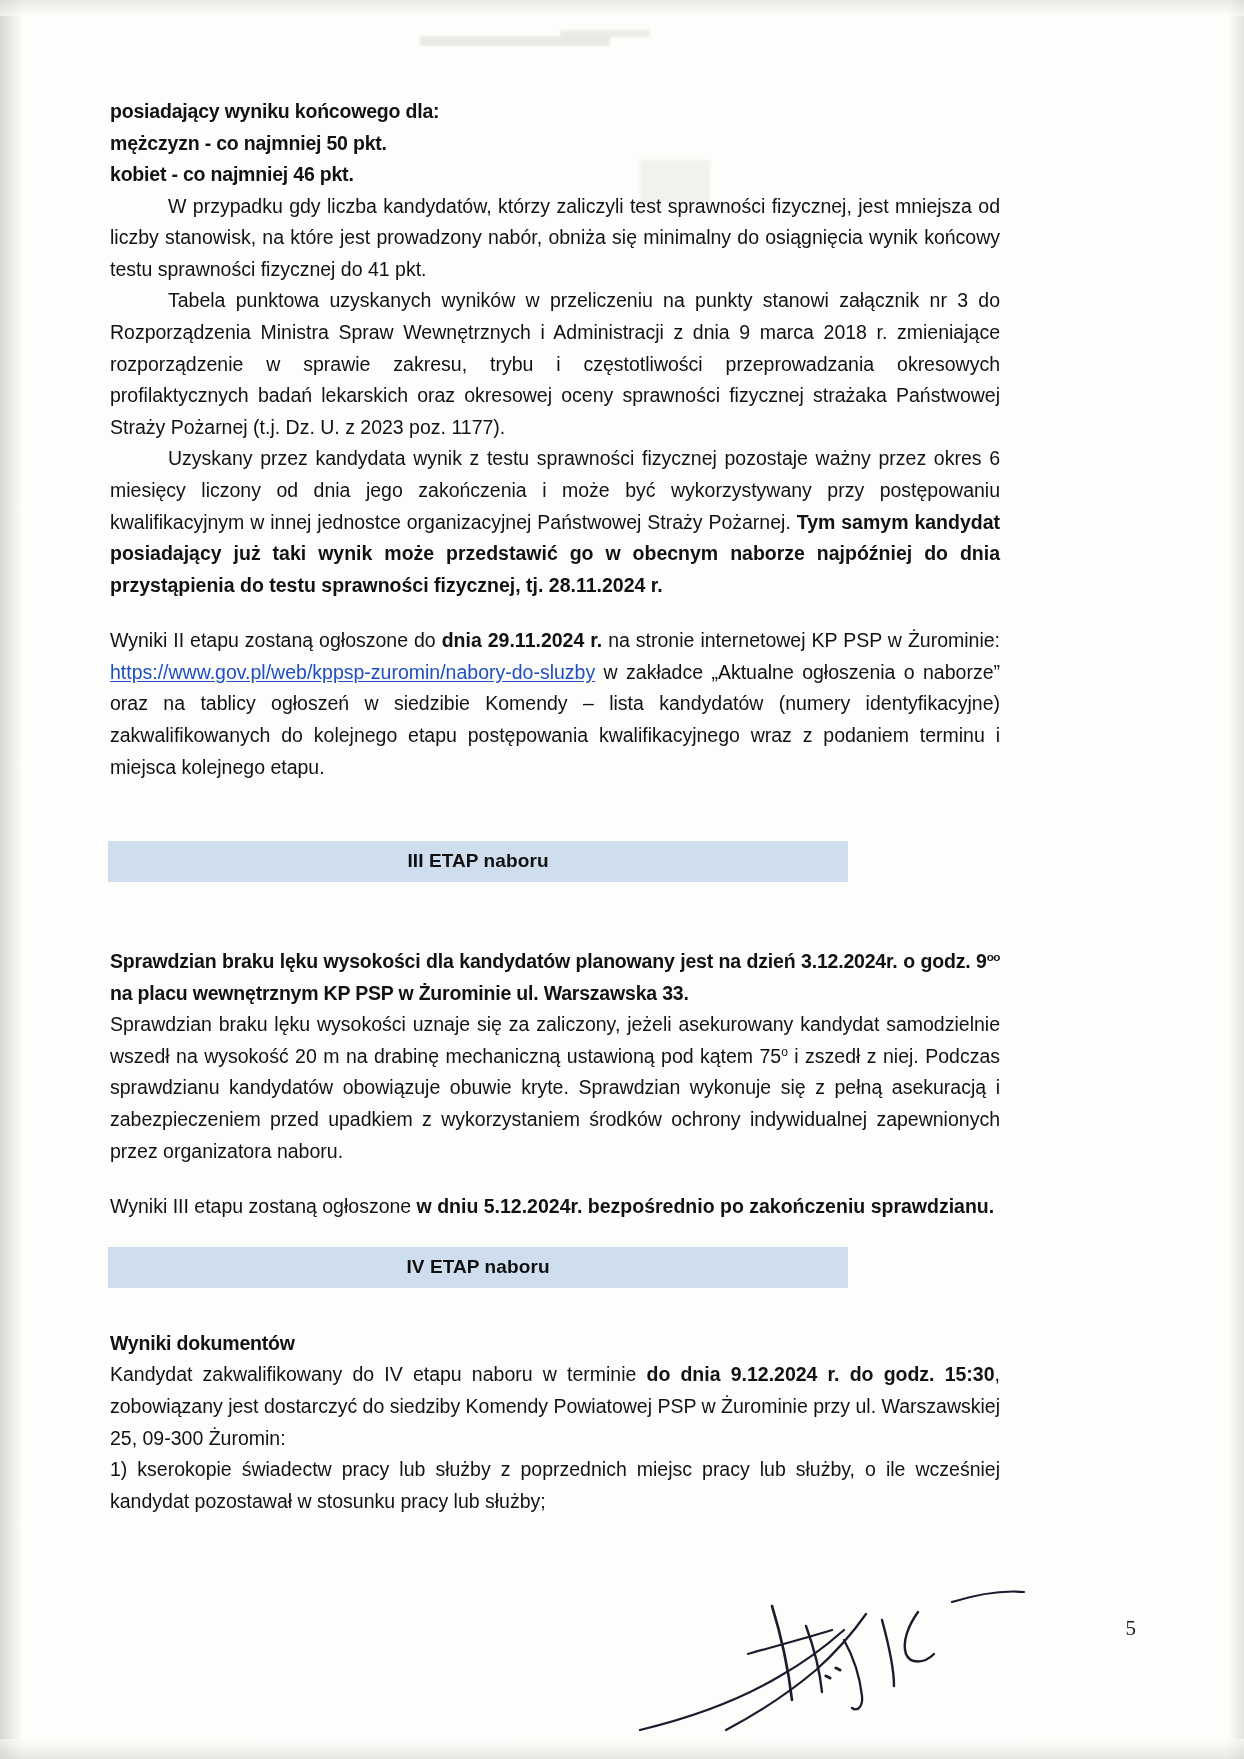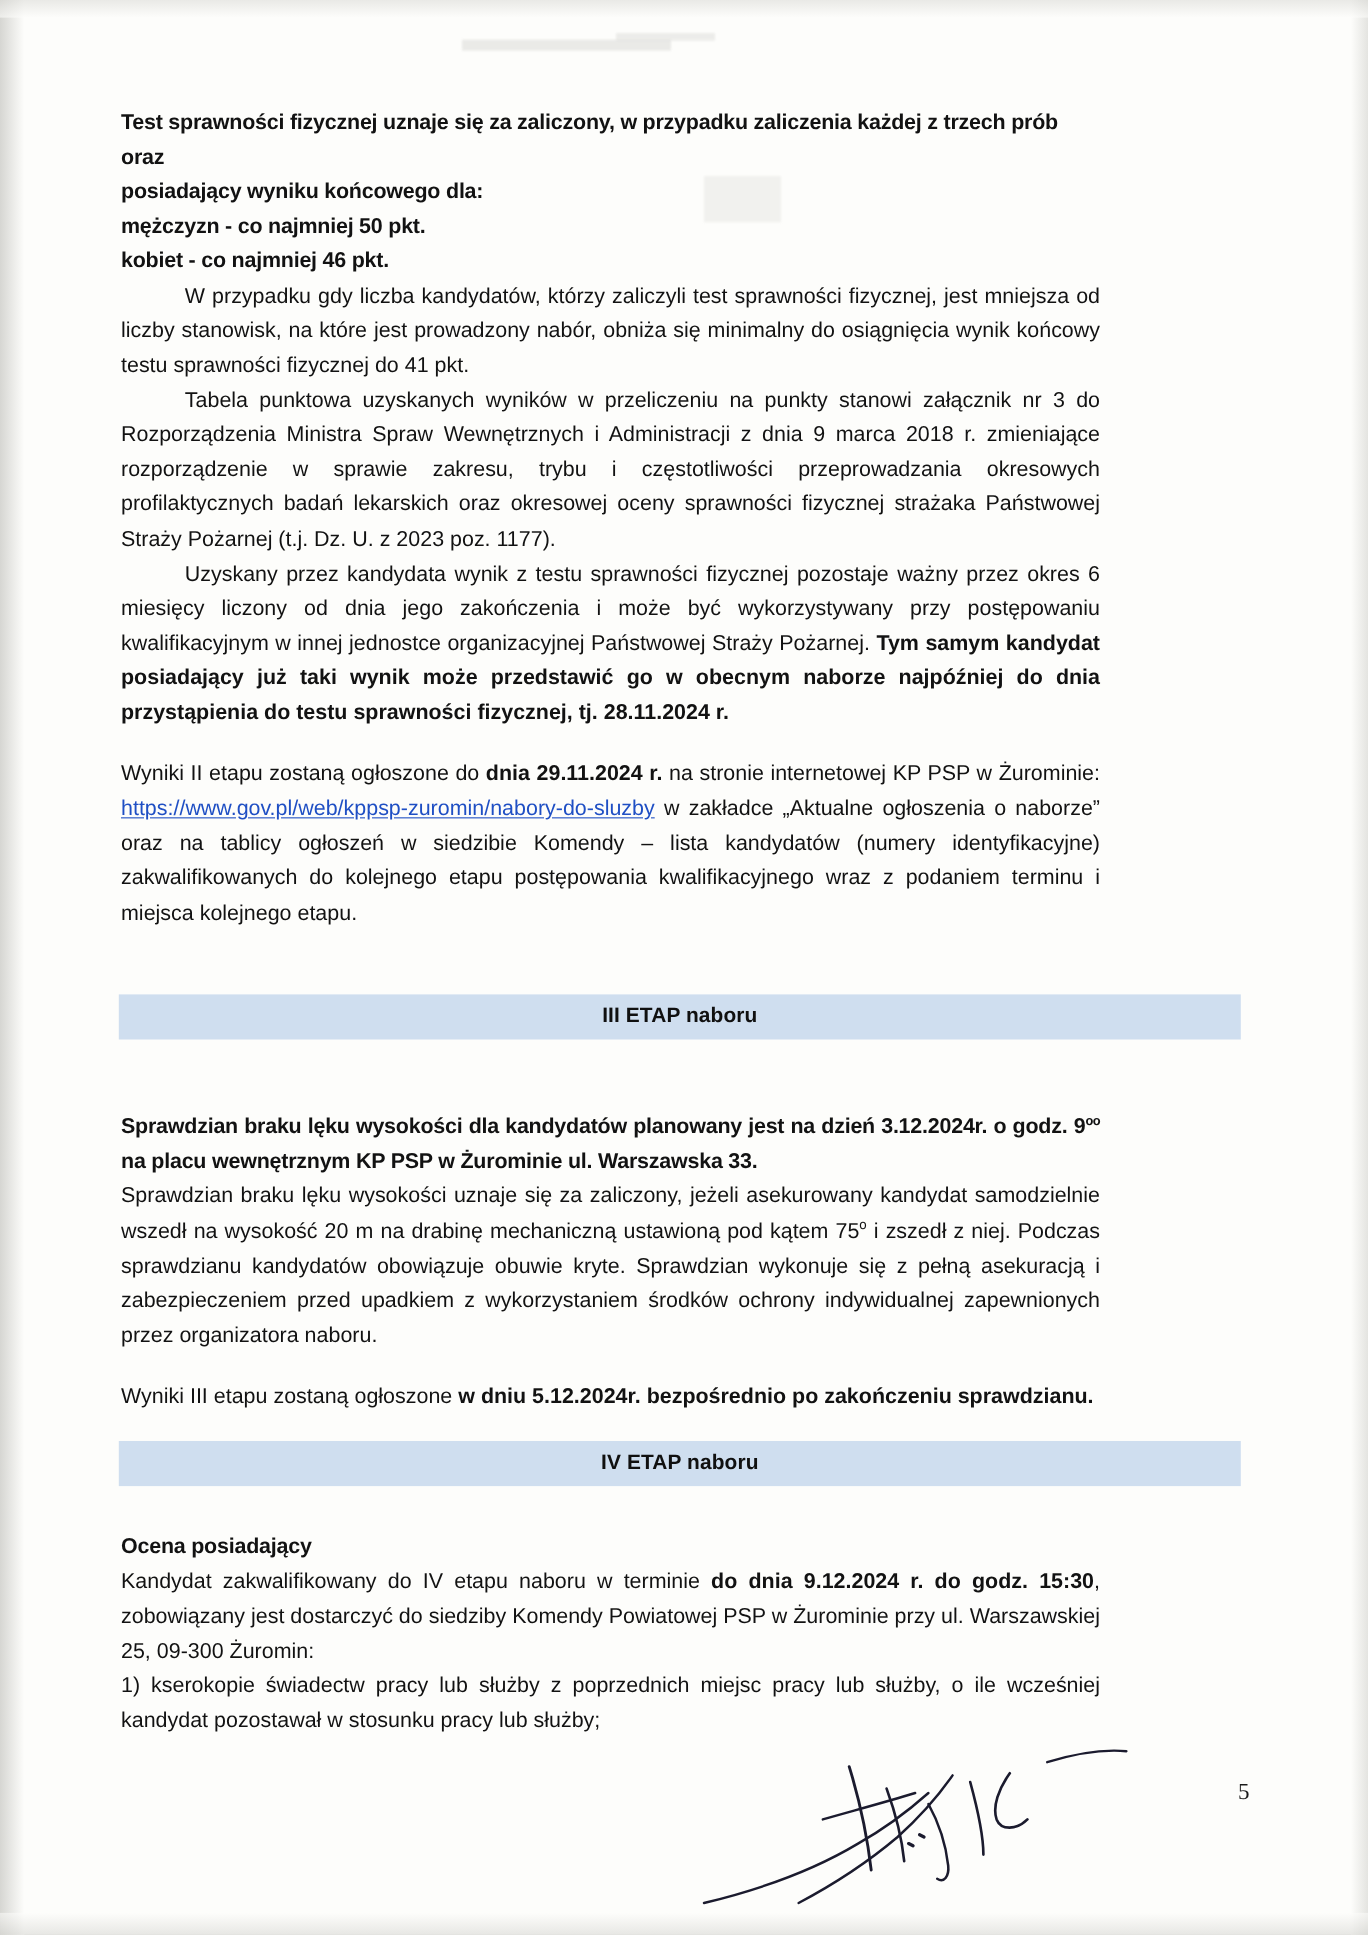--- a/index.html
+++ b/index.html
@@ -89,21 +89,21 @@
   }
 
   .etap-banner {
     background: #cfdeef;
     text-align: center;
     font-weight: bold;
     font-size: 19px;
     letter-spacing: .1px;
     padding: 9px 0 10px 0;
     color: #101010;
-    width: 1020px;
+    width: 740px;
     margin-left: -2px;
   }
 
   .center-head {
     text-align: center;
     font-weight: bold;
     font-size: 20px;
     color: #101010;
   }
 
@@ -145,21 +145,20 @@
   <div class="scan-edge-top"></div>
   <div class="scan-edge-bottom"></div>
 
   <div class="smudge" style="left:420px; top:36px; width:190px; height:10px; background:#c8c8c4;"></div>
   <div class="smudge" style="left:560px; top:30px; width:90px; height:7px; background:#cfcfcb;"></div>
   <div class="smudge" style="left:640px; top:160px; width:70px; height:42px; background:#dcdcd8;"></div>
 
   <div class="content">
 
     <div>
-      <p class="bold-block nojust">Test sprawności fizycznej uznaje się za zaliczony, w przypadku zaliczenia każdej z trzech prób oraz</p>
       <p class="bold-block nojust">posiadający wyniku końcowego dla:</p>
       <p class="bold-block nojust">mężczyzn - co najmniej 50 pkt.</p>
       <p class="bold-block nojust">kobiet - co najmniej 46 pkt.</p>
     </div>
 
     <p class="indent">W przypadku gdy liczba kandydatów, którzy zaliczyli test sprawności fizycznej, jest mniejsza od liczby stanowisk, na które jest prowadzony nabór, obniża się minimalny do osiągnięcia wynik końcowy testu sprawności fizycznej do 41 pkt.</p>
 
     <p class="indent">Tabela punktowa uzyskanych wyników w przeliczeniu na punkty stanowi załącznik nr 3 do Rozporządzenia Ministra Spraw Wewnętrznych i Administracji z dnia 9 marca 2018 r. zmieniające rozporządzenie w sprawie zakresu, trybu i częstotliwości przeprowadzania okresowych profilaktycznych badań lekarskich oraz okresowej oceny sprawności fizycznej strażaka Państwowej Straży Pożarnej (t.j. Dz. U. z 2023 poz. 1177).</p>
 
     <p class="indent"><span>Uzyskany przez kandydata wynik z testu sprawności fizycznej pozostaje ważny przez okres 6 miesięcy liczony od dnia jego zakończenia i może być wykorzystywany przy postępowaniu kwalifikacyjnym w innej jednostce organizacyjnej Państwowej Straży Pożarnej. </span><span class="b">Tym samym kandydat posiadający już taki wynik może przedstawić go w obecnym naborze najpóźniej do dnia przystąpienia do testu sprawności fizycznej, tj. 28.11.2024 r.</span></p>
@@ -184,21 +183,21 @@
     <div class="spacer-md"></div>
 
     <p class="nojust"><span>Wyniki III etapu zostaną ogłoszone </span><span class="b">w dniu 5.12.2024r. bezpośrednio po zakończeniu sprawdzianu.</span></p>
 
     <div class="spacer-md"></div>
 
     <div class="etap-banner">IV ETAP naboru</div>
 
     <div class="spacer-lg"></div>
 
-    <p class="bold-block nojust">Ocena posiadający</p>
+    <p class="bold-block nojust">Wyniki dokumentów</p>
 
     <p><span>Kandydat zakwalifikowany do IV etapu naboru w terminie </span><span class="b">do dnia 9.12.2024 r. do godz. 15:30</span><span>, zobowiązany jest dostarczyć do siedziby Komendy Powiatowej PSP w Żurominie przy ul. Warszawskiej 25, 09-300 Żuromin:</span></p>
 
     <p>1) kserokopie świadectw pracy lub służby z poprzednich miejsc pracy lub służby, o ile wcześniej kandydat pozostawał w stosunku pracy lub służby;</p>
 
   </div>
 
   <svg class="signature" viewBox="0 0 420 170">
     <g fill="none" stroke="#1b1b2e" stroke-linecap="round" stroke-linejoin="round">
       <path d="M10 150 C 60 138, 110 120, 150 96 C 175 82, 196 66, 214 50" stroke-width="2.2"></path>

